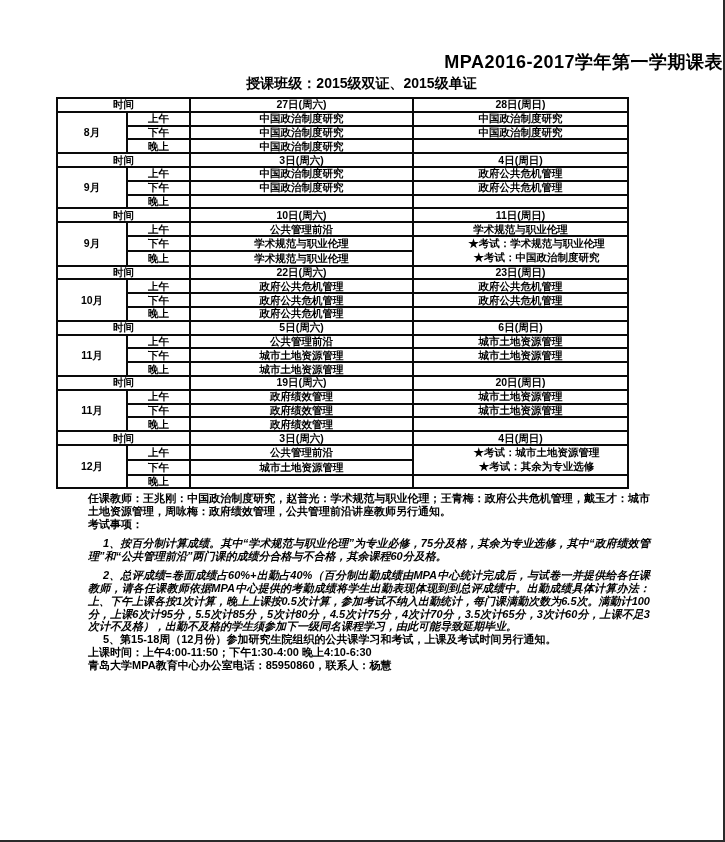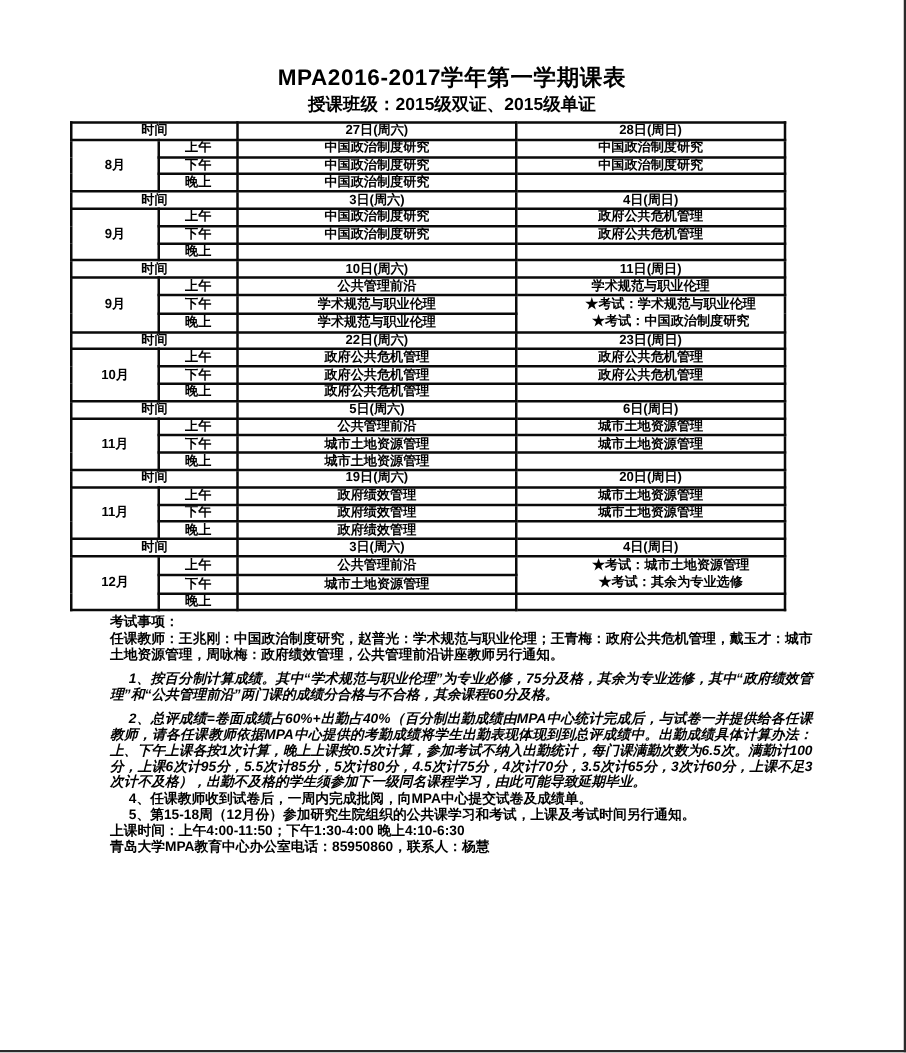--- a/index.html
+++ b/index.html
@@ -13,21 +13,21 @@
     font-family: "Liberation Sans", sans-serif;
     font-weight: bold;
     border-right: 2px solid #2b2b2b;
     border-bottom: 2px solid #2b2b2b;
     overflow: hidden;
   }
   .title {
     margin: 52px 0 0 0;
     font-size: 18px;
     line-height: 20px;
-    text-align: center;
+    text-align: right;
     font-weight: bold;
     letter-spacing: 0.5px;
   }
   .subtitle {
     margin: 3px 0 4px 0;
     font-size: 14px;
     text-align: center;
     font-weight: bold;
   }
   table.sched {
@@ -234,23 +234,22 @@
       <tr>
         <td>晚上</td>
         <td></td>
         <td></td>
       </tr>
 
     </tbody>
   </table>
 
   <div class="notes">
+    <p>任课教师：王兆刚：中国政治制度研究，赵普光：学术规范与职业伦理；王青梅：政府公共危机管理，戴玉才：城市土地资源管理，周咏梅：政府绩效管理，公共管理前沿讲座教师另行通知。</p>
     <p>考试事项：</p>
-    <p>任课教师：王兆刚：中国政治制度研究，赵普光：学术规范与职业伦理；王青梅：政府公共危机管理，戴玉才：城市土地资源管理，周咏梅：政府绩效管理，公共管理前沿讲座教师另行通知。</p>
     <p class="item sp">1、按百分制计算成绩。其中“学术规范与职业伦理”为专业必修，75分及格，其余为专业选修，其中“政府绩效管理”和“公共管理前沿”两门课的成绩分合格与不合格，其余课程60分及格。</p>
     <p class="item sp">2、总评成绩=卷面成绩占60%+出勤占40%（百分制出勤成绩由MPA中心统计完成后，与试卷一并提供给各任课教师，请各任课教师依据MPA中心提供的考勤成绩将学生出勤表现体现到到总评成绩中。出勤成绩具体计算办法：上、下午上课各按1次计算，晚上上课按0.5次计算，参加考试不纳入出勤统计，每门课满勤次数为6.5次。满勤计100分，上课6次计95分，5.5次计85分，5次计80分，4.5次计75分，4次计70分，3.5次计65分，3次计60分，上课不足3次计不及格），出勤不及格的学生须参加下一级同名课程学习，由此可能导致延期毕业。</p>
-    <p class="item">4、任课教师收到试卷后，一周内完成批阅，向MPA中心提交试卷及成绩单。</p>
     <p class="item">5、第15-18周（12月份）参加研究生院组织的公共课学习和考试，上课及考试时间另行通知。</p>
     <p>上课时间：上午4:00-11:50；下午1:30-4:00 晚上4:10-6:30</p>
     <p>青岛大学MPA教育中心办公室电话：85950860，联系人：杨慧</p>
   </div>
 
 </div>
 
 </body></html>

